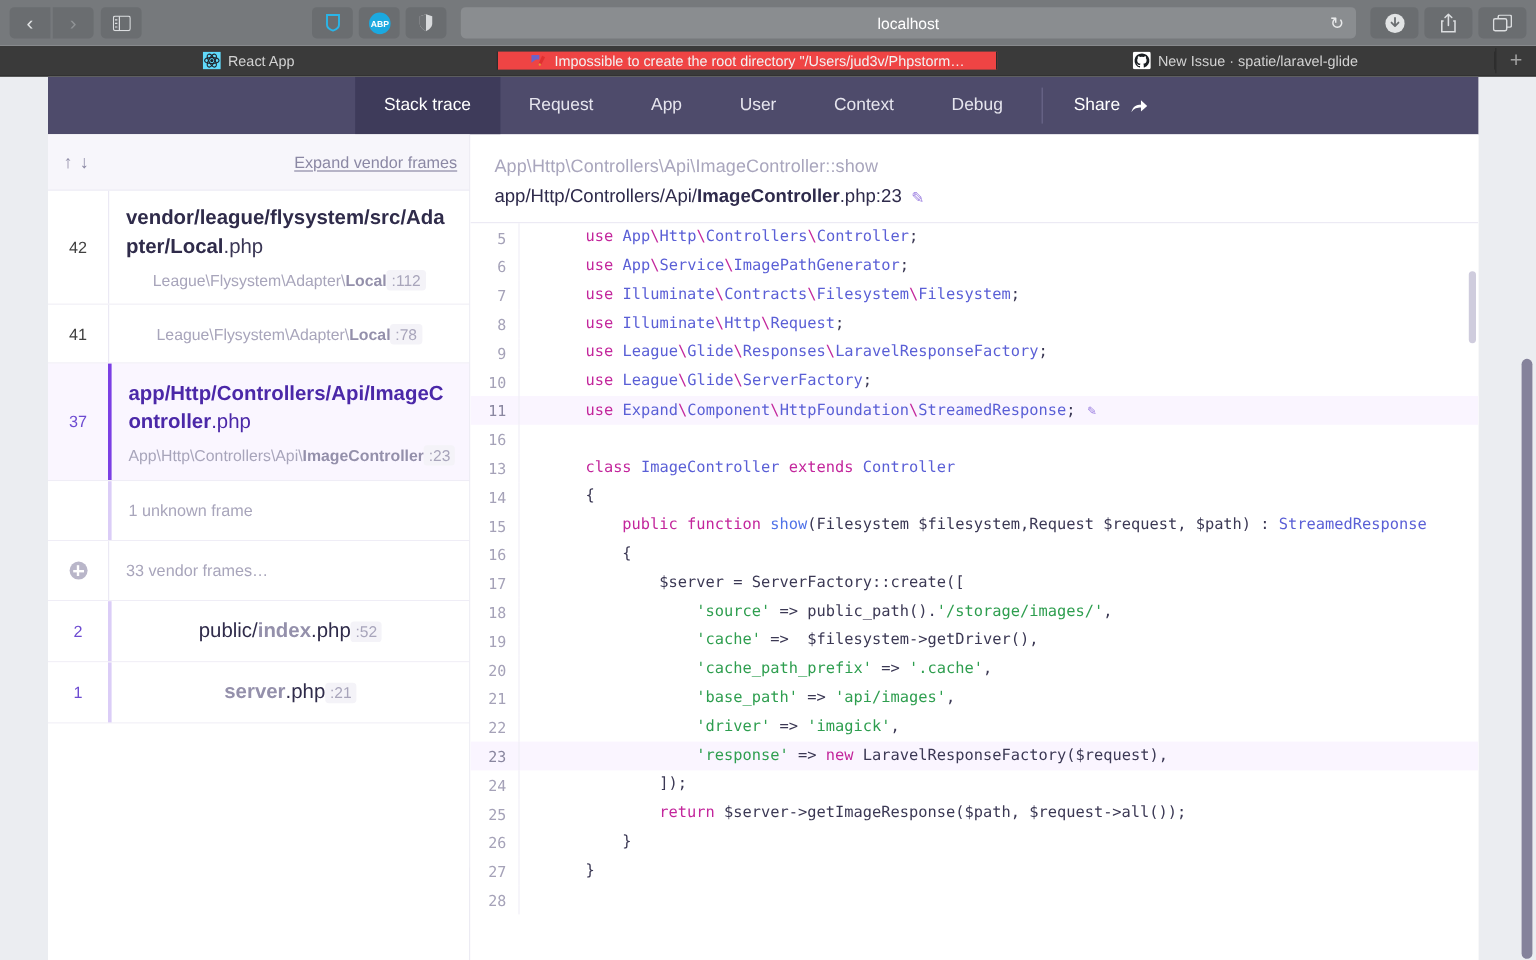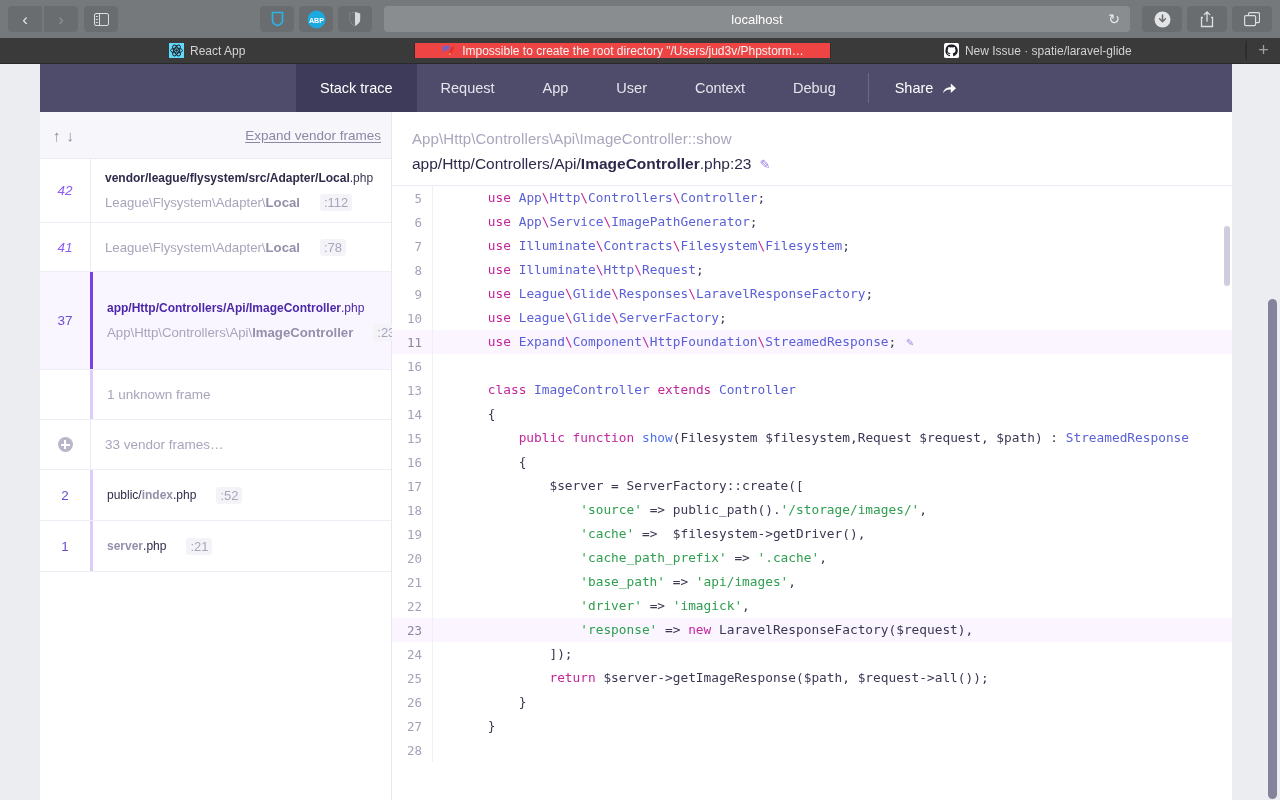--- a/index.html
+++ b/index.html
@@ -153,54 +153,53 @@
     display: flex;
     border-bottom: 1px solid #efedf6;
     min-height: 50px;
     background: #fff;
   }
   .frame .num {
     width: 50px; flex: 0 0 50px;
     display:flex; align-items:center; justify-content:center;
     font-size: 13.5px; color: #6d4bd1;
   }
-  .frame .num.grey { color: #8b5cf6; font-style: italic; }
+  .frame .num.grey { color: #404040; }
   .frame .icon-cell {
     width: 50px; flex: 0 0 50px;
     display:flex; align-items:center; justify-content:center;
   }
   .plus-circ {
     width: 15px; height: 15px; border-radius: 50%;
     background: #b9b6c9; position: relative;
   }
   .plus-circ::before, .plus-circ::after {
     content:''; position:absolute; background:#ffffff;
   }
   .plus-circ::before { left:3px; top:6.5px; width:9px; height:2px; }
   .plus-circ::after { top:3px; left:6.5px; height:9px; width:2px; }
   .frame .detail {
     flex: 1;
     border-left: 1px solid #ebe9f4;
     padding: 11px 14px 11px 14px;
     display: flex; flex-direction: column; justify-content: center;
   }
   .fr-path {
-    font-size: 12px; color: #2f2b4a;
+    font-size: 17px; color: #2f2b4a;
     line-height: 1.42; font-weight: 700;
     word-break: break-all;
   }
   .fr-path .light { font-weight: 400; color:#3a3655; }
   .fr-path.purple { color: #4b28a8; }
   .fr-path.purple .light { color: #4b28a8; font-weight:400; }
   .fr-sub {
-    display:flex; align-items:center; justify-content: flex-start;
+    display:flex; align-items:center; justify-content: center;
     margin-top: 7px;
     font-size: 13.2px;
     color: #a8a5bb;
-    gap: 20px;
   }
   .fr-sub b { font-weight: 700; color: #9490ab; }
   .fr-line {
     background: #f4f3f8; border-radius: 3px;
     padding: 1px 4px; color:#a8a5bb; font-size: 13px;
   }
   .frame.muted .detail { padding-top: 14px; padding-bottom: 14px; }
   .muted-text { font-size: 13.5px; color: #a8a5bb; }
   .frame.active { background: #faf6ff; }
   .frame.active .detail { border-left: 3px solid #7b3fe4; }

